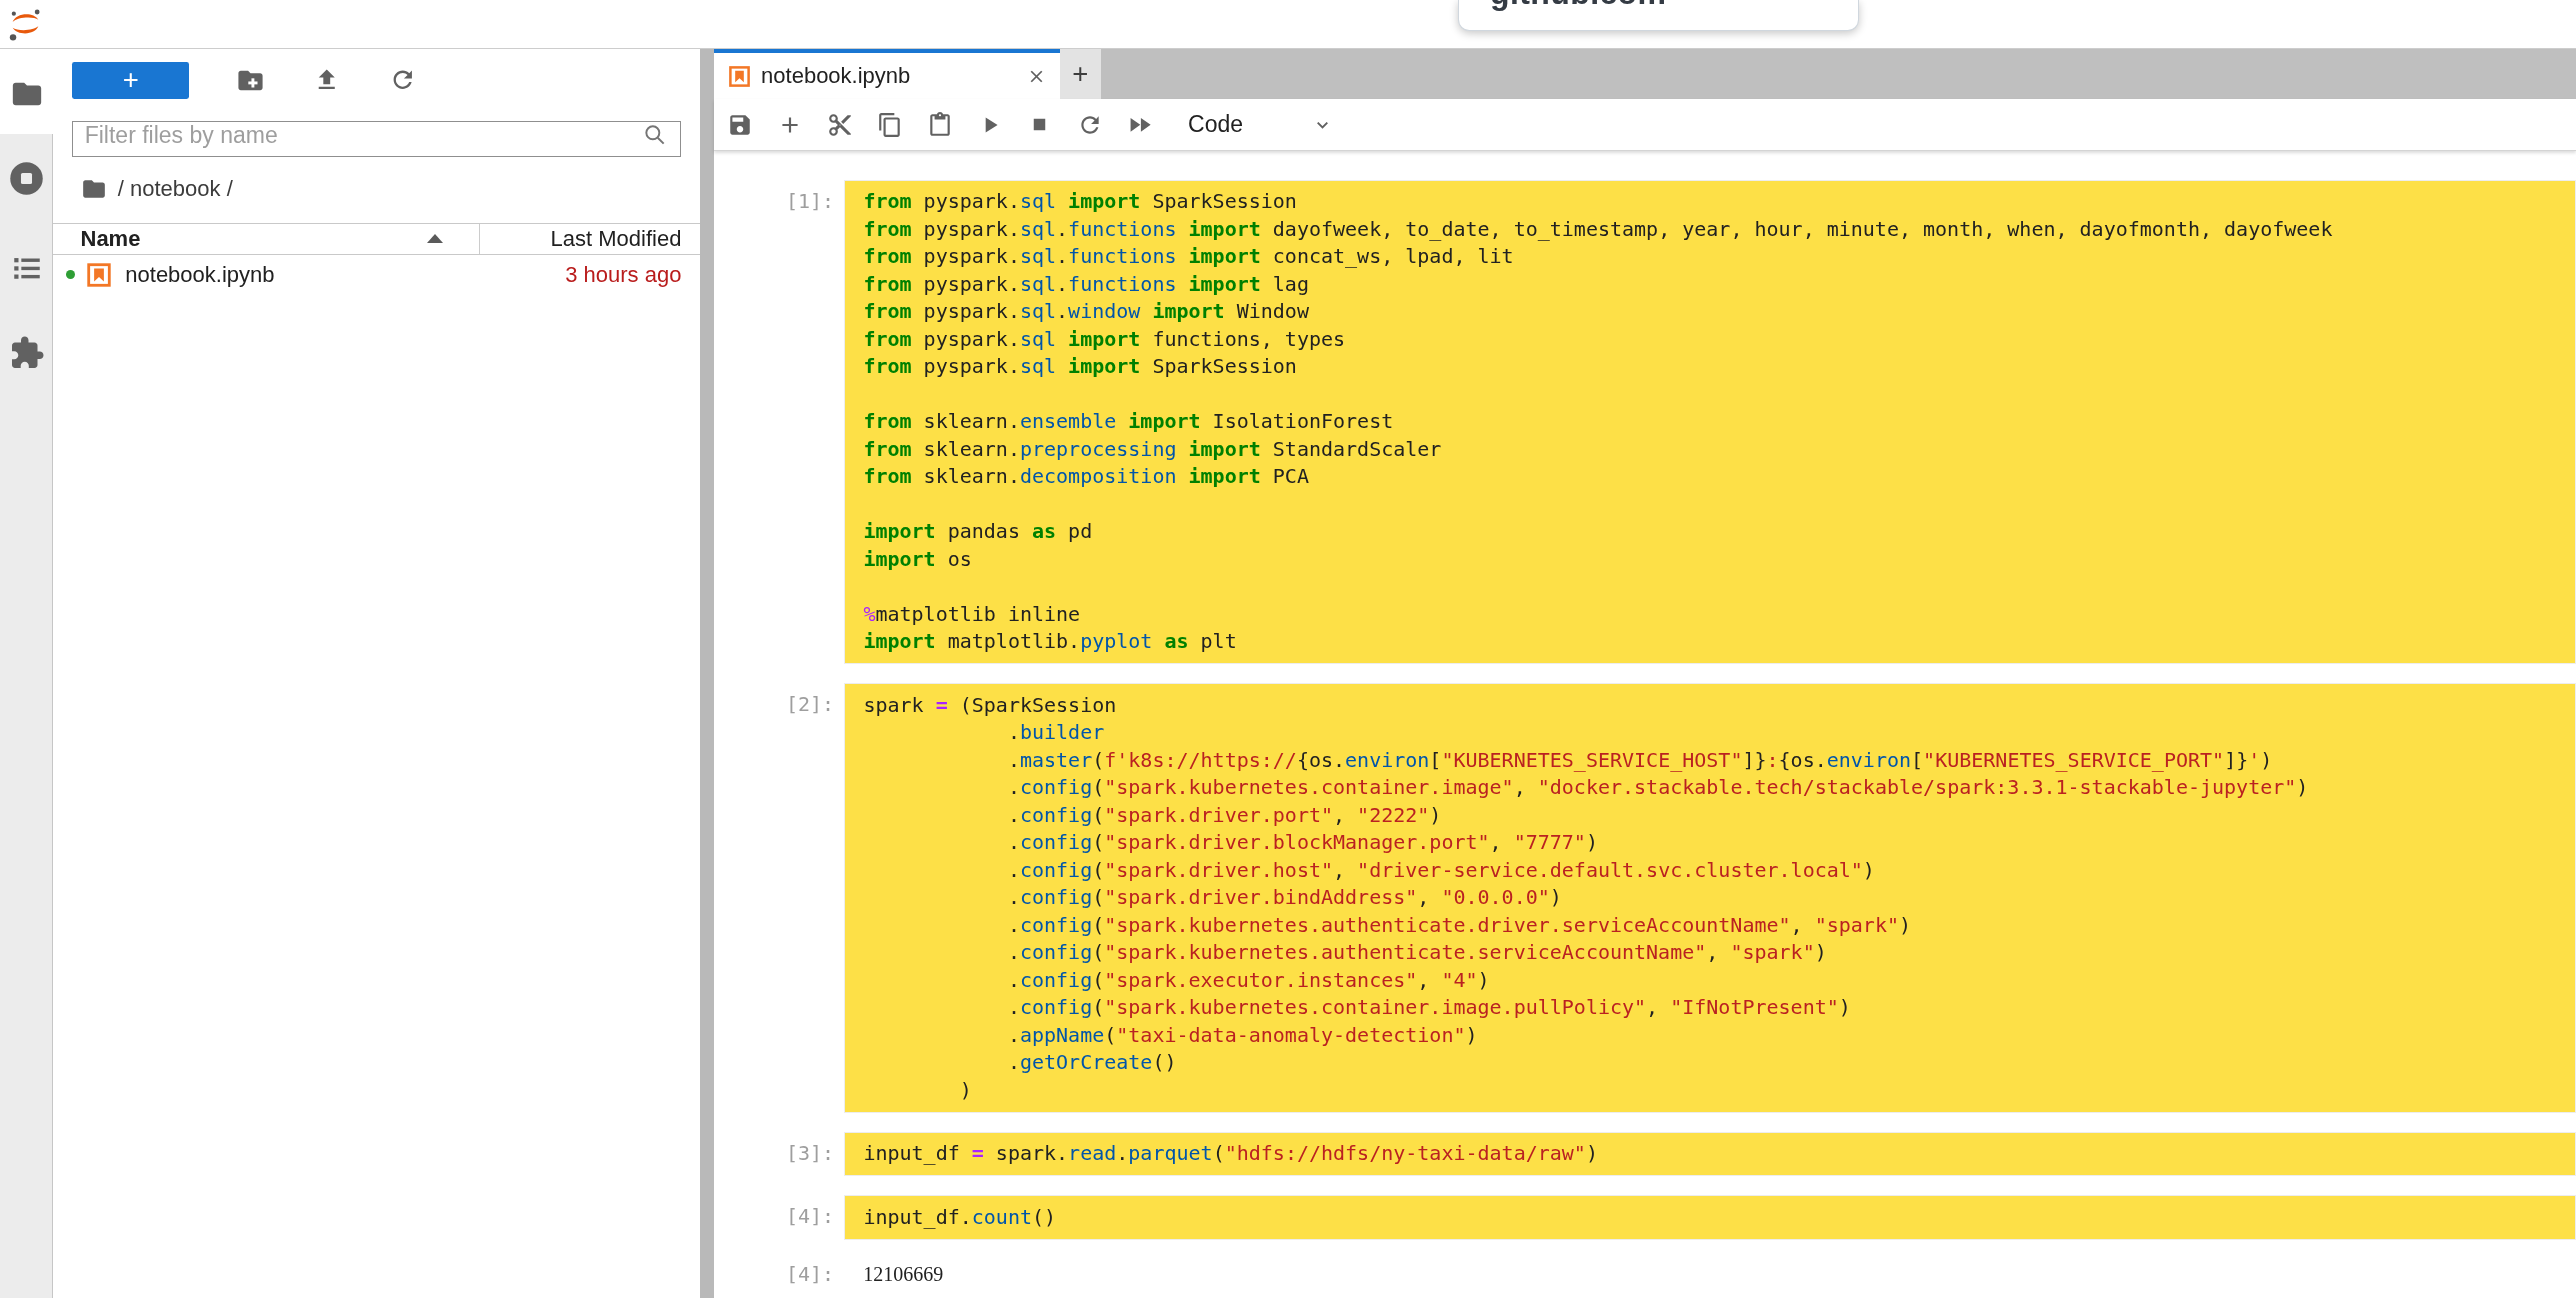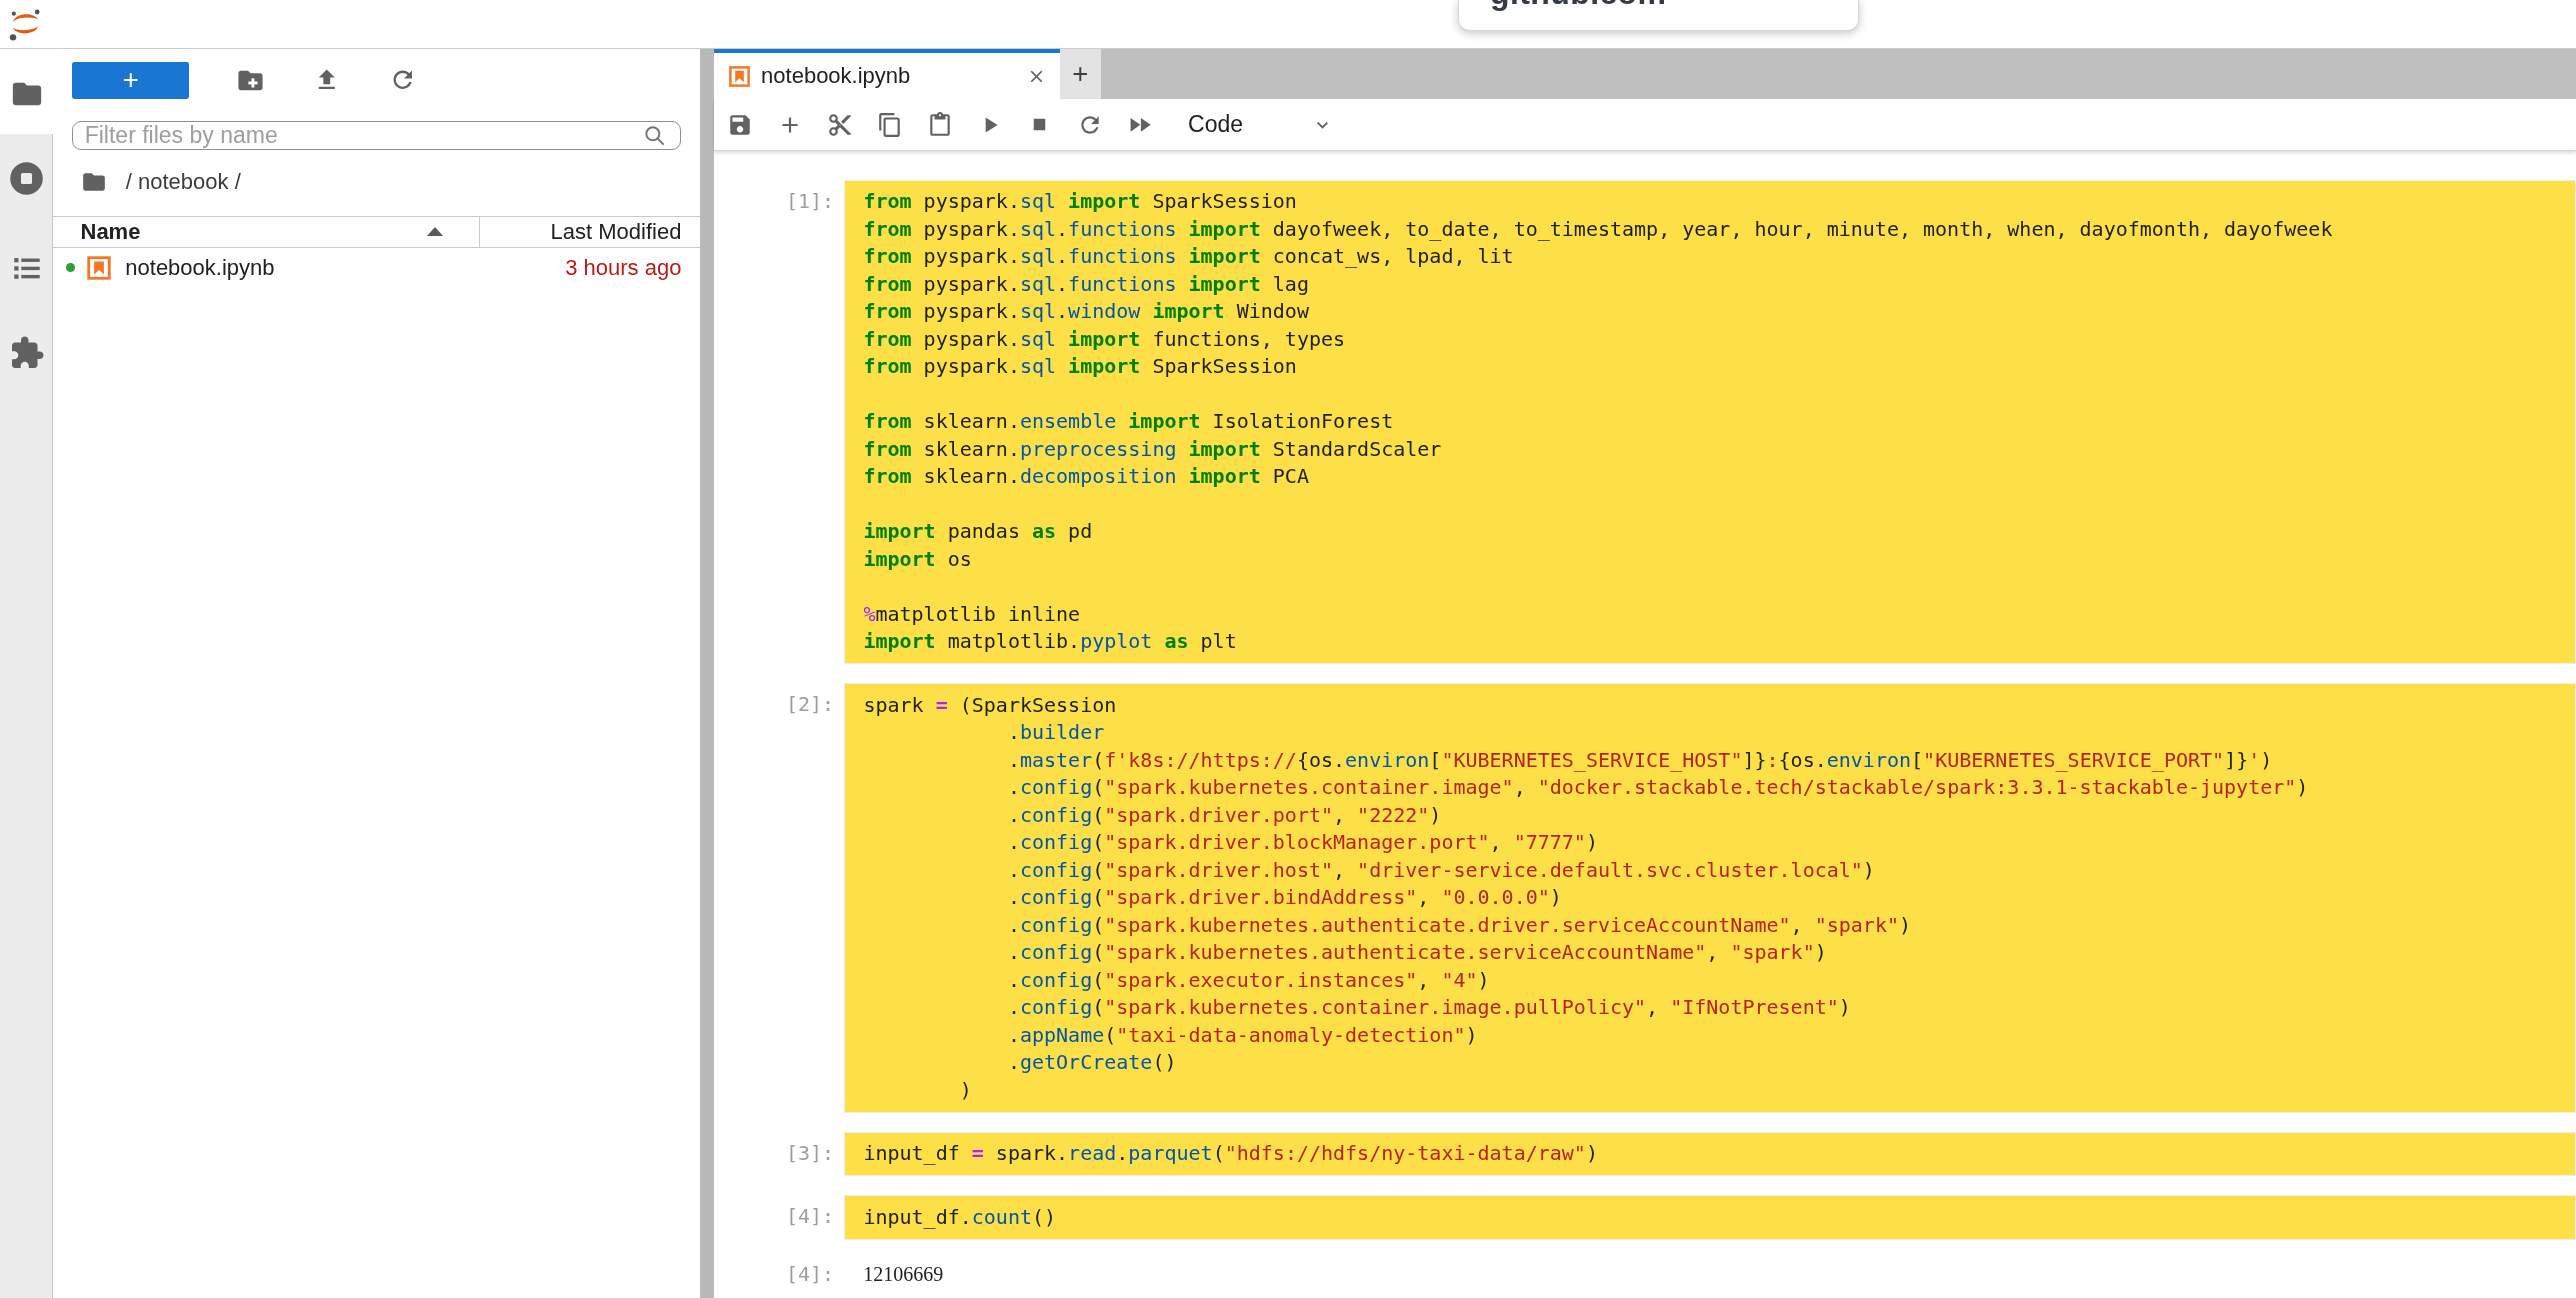--- a/index.html
+++ b/index.html
@@ -36,28 +36,28 @@
   .abar-icon svg { fill: #616161; }
 
   
   #filebrowser { width: 647px; flex: none; background: #ffffff; position: relative; }
   #fb-toolbar { height: 62px; display: flex; align-items: center; padding-left: 19.4px; }
   #new-launcher { width: 117px; height: 37px; background: #1976d2; border: none;
     border-radius: 2.4px; color: #ffffff; font-size: 27.5px; line-height: 1; cursor: pointer; }
   .fb-tbtn { width: 29px; height: 29px; margin-left: 47px; background: none; border: none;
     display: flex; align-items: center; justify-content: center; cursor: pointer; }
   .fb-tbtn svg { fill: #616161; }
-  #fb-filter { margin: 9.7px 19.4px 0 19.4px; height: 29px; border: 1.6px solid #8f8f8f;
-    border-radius: 9px; display: flex; align-items: flex-end; padding: 0 11.3px;
+  #fb-filter { margin: 9.7px 19.4px 0 19.4px; height: 36px; border: 1.6px solid #8f8f8f;
+    border-radius: 0; display: flex; align-items: flex-start; padding: 0 11.3px;
     background: #fff; }
   #fb-filter input { flex: 1; border: none; outline: none; font-size: 23px;
     color: #212121; font-family: inherit; }
   #fb-filter input::placeholder { color: #9e9e9e; }
   #fb-filter svg { flex: none; fill: none; stroke: #757575; }
-  #fb-breadcrumb { margin: 16px 0 0 27.5px; display: flex; align-items: center; height: 32px; gap: 8px; }
+  #fb-breadcrumb { margin: 16px 0 0 27.5px; display: flex; align-items: center; height: 32px; }
   #fb-breadcrumb svg { fill: #616161; }
   #breadcrumb-path { margin-left: 11.3px; font-size: 22px; color: #3c3c3c; }
   #fb-header { margin-top: 18px; height: 32px; border-top: 0.8px solid #c9c9c9;
     border-bottom: 0.8px solid #c9c9c9; display: flex; align-items: stretch; }
   #col-name { width: 426px; display: flex; align-items: center; padding: 0 36px 0 27.5px; }
   #col-name .label { font-size: 22px; font-weight: bold; color: #212121; flex: 1; }
   #sort-arrow { width: 0; height: 0; border-left: 8px solid transparent;
     border-right: 8px solid transparent; border-bottom: 9.7px solid #5a5a5a; }
   #col-modified { flex: 1; border-left: 0.8px solid #cccccc; display: flex;
     align-items: center; justify-content: flex-end; padding-right: 18.6px;

